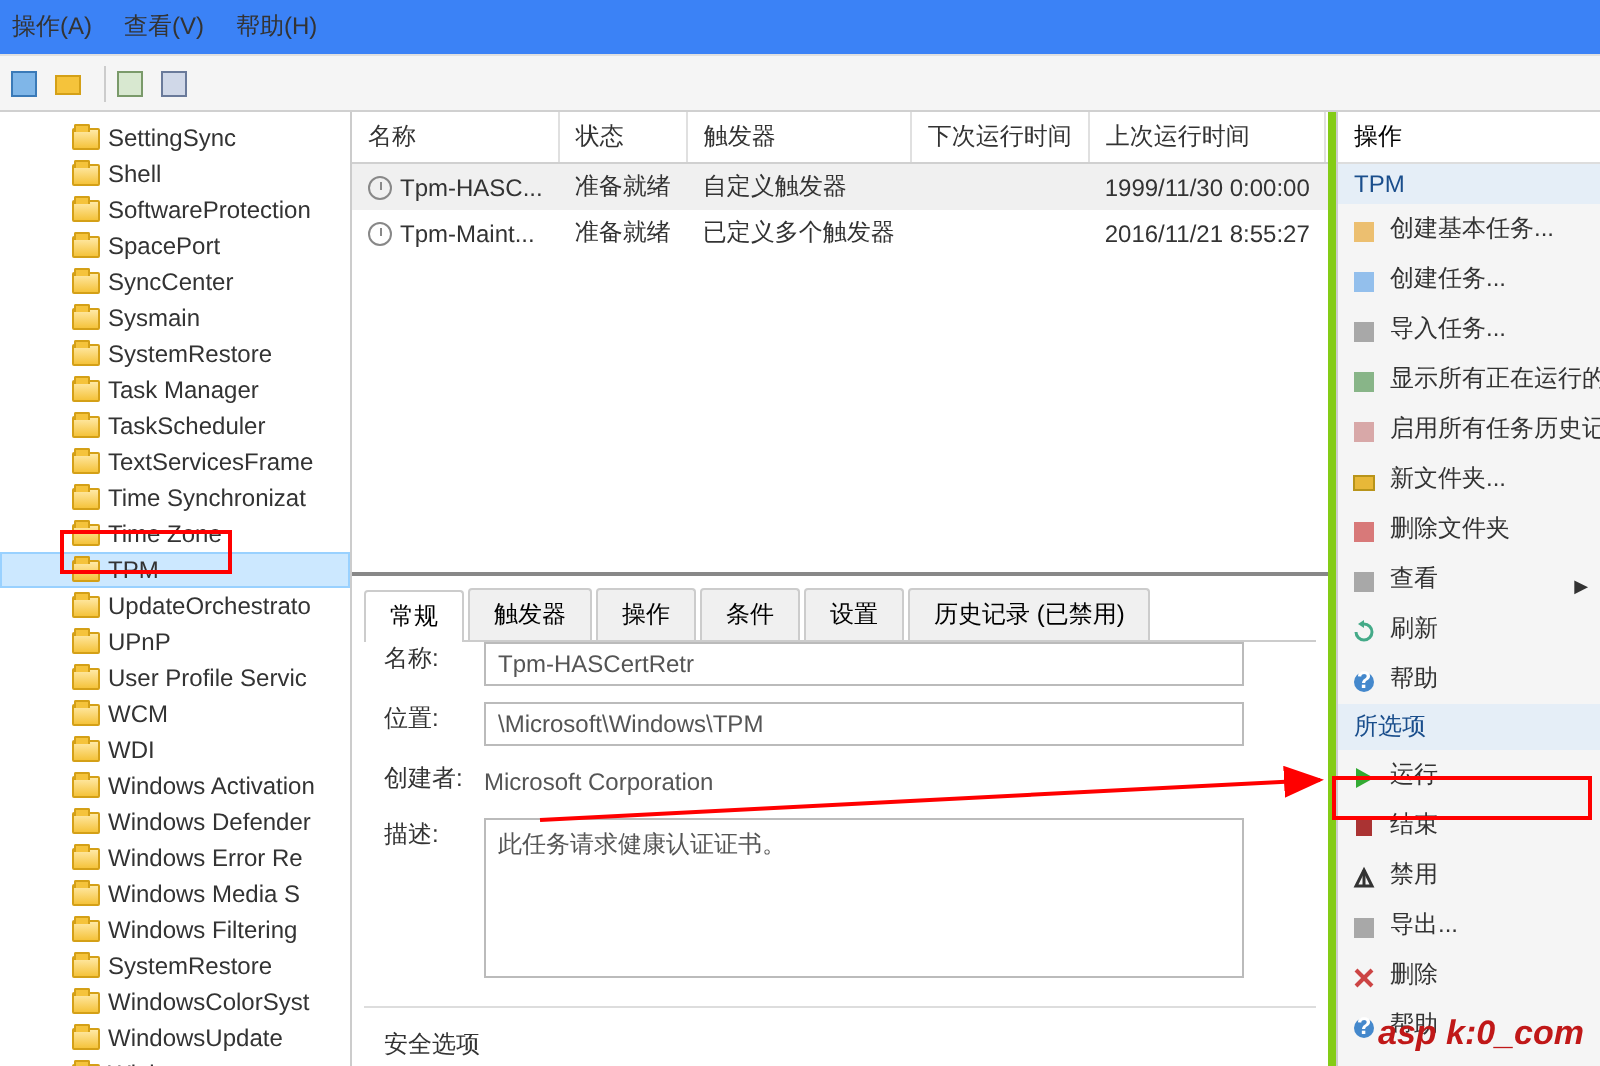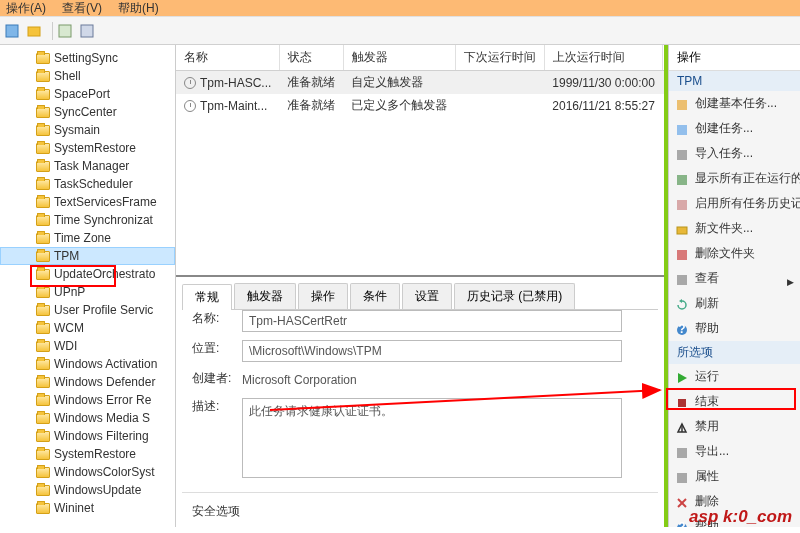--- a/index.html
+++ b/index.html
@@ -1,17 +1,17 @@
 <!DOCTYPE html>
 <html><head>
 <meta charset="utf-8">
 <style>
 *{box-sizing:border-box;margin:0;padding:0;font-family:"Microsoft YaHei","SimSun",sans-serif;font-size:12px}
 body{background:#fff;overflow:hidden}
-.menubar{height:17px;display:flex;align-items:center;padding:0 6px;border-bottom:1px solid #e0e0e0;background:#fdba74}
+.menubar{height:28px;display:flex;align-items:center;padding:0 6px;border-bottom:1px solid #e0e0e0;background:#3b82f6}
 .menubar span{margin-right:16px;color:#333}
 .toolbar{height:28px;display:flex;align-items:center;padding:0 4px;border-bottom:1px solid #d0d0d0;background:#f5f5f5}
 .tbicon{width:16px;height:16px;margin-right:6px;display:flex;align-items:center;justify-content:center}
 .main{display:flex;height:482px}
 .tree-pane{width:176px;border-right:1px solid #ccc;overflow:hidden;background:#fff;padding-top:4px}
 .tree-item{display:flex;align-items:center;height:18px;padding-left:36px;white-space:nowrap;color:#333;cursor:default}
 .tree-item.selected{background:#cce8ff;border:1px solid #99d1ff;padding-left:35px;height:18px}
 .folder-icon{width:14px;height:11px;background:linear-gradient(#ffe9a6,#f5c33b);border:1px solid #d4a017;border-radius:1px;margin-right:4px;flex-shrink:0;position:relative}
 .folder-icon::before{content:"";position:absolute;top:-3px;left:0;width:6px;height:3px;background:#f5c33b;border:1px solid #d4a017;border-bottom:none;border-radius:1px 1px 0 0}
 .center-pane{flex:1;display:flex;flex-direction:column;border-right:4px solid #84cc16;min-width:0}
@@ -80,20 +80,24 @@
       <div class="tree-item">
         <span class="folder-icon"></span>
         <span>SettingSync</span>
       </div>
       <div class="tree-item">
         <span class="folder-icon"></span>
         <span>Shell</span>
       </div>
       <div class="tree-item">
         <span class="folder-icon"></span>
+        <span>SoftwareProtection</span>
+      </div>
+      <div class="tree-item">
+        <span class="folder-icon"></span>
         <span>SpacePort</span>
       </div>
       <div class="tree-item">
         <span class="folder-icon"></span>
         <span>SyncCenter</span>
       </div>
       <div class="tree-item">
         <span class="folder-icon"></span>
         <span>Sysmain</span>
       </div>
@@ -368,28 +372,20 @@
           <span class="ai-icon">
             <svg width="12" height="12">
               <rect x="1" y="1" width="10" height="10" fill="#888" opacity="0.7"></rect>
             </svg>
           </span>
           <span>导出...</span>
         </div>
         <div class="action-item">
           <span class="ai-icon">
             <svg width="12" height="12">
-              <rect x="1" y="1" width="10" height="10" fill="#888" opacity="0.7"></rect>
-            </svg>
-          </span>
-          <span>属性</span>
-        </div>
-        <div class="action-item">
-          <span class="ai-icon">
-            <svg width="12" height="12">
               <line x1="2" y1="2" x2="10" y2="10" stroke="#c44" stroke-width="2"></line>
               <line x1="10" y1="2" x2="2" y2="10" stroke="#c44" stroke-width="2"></line>
             </svg>
           </span>
           <span>删除</span>
         </div>
         <div class="action-item">
           <span class="ai-icon">
             <svg width="12" height="12">
               <circle cx="6" cy="6" r="5" fill="#48c"></circle>

